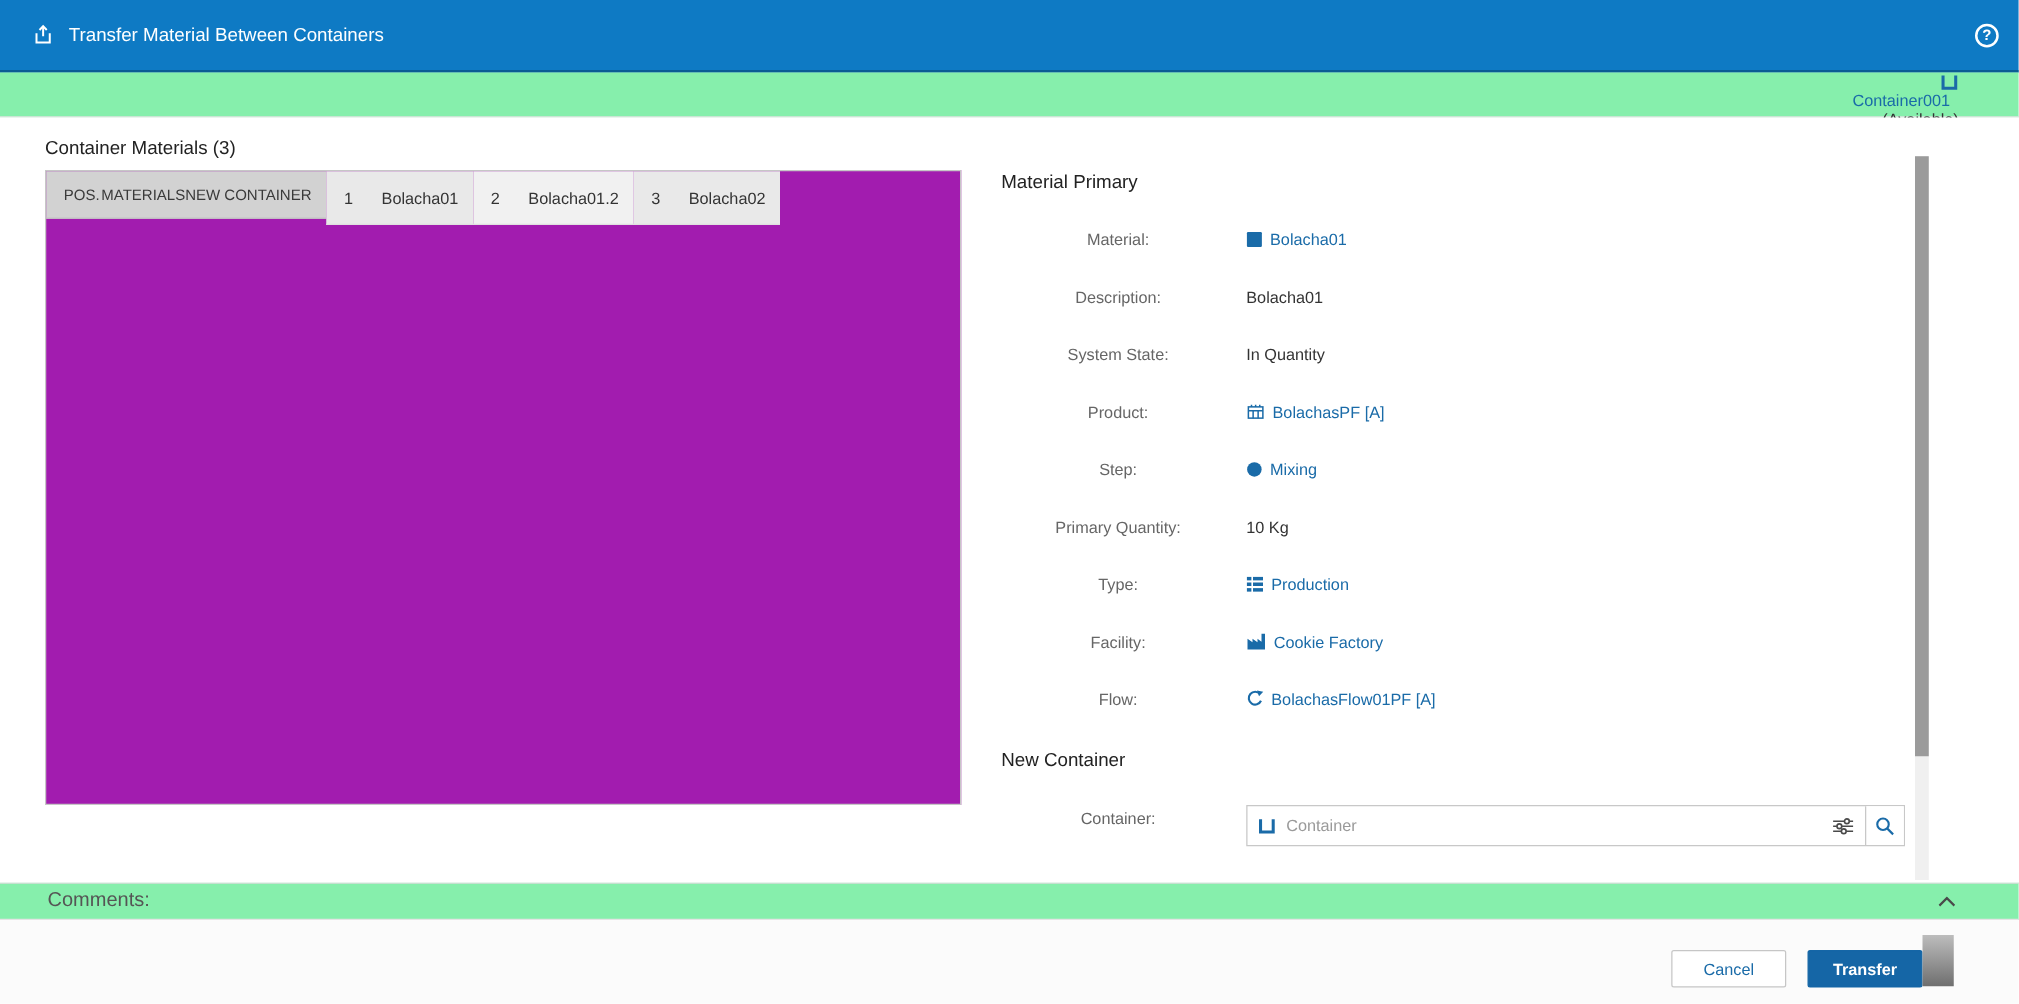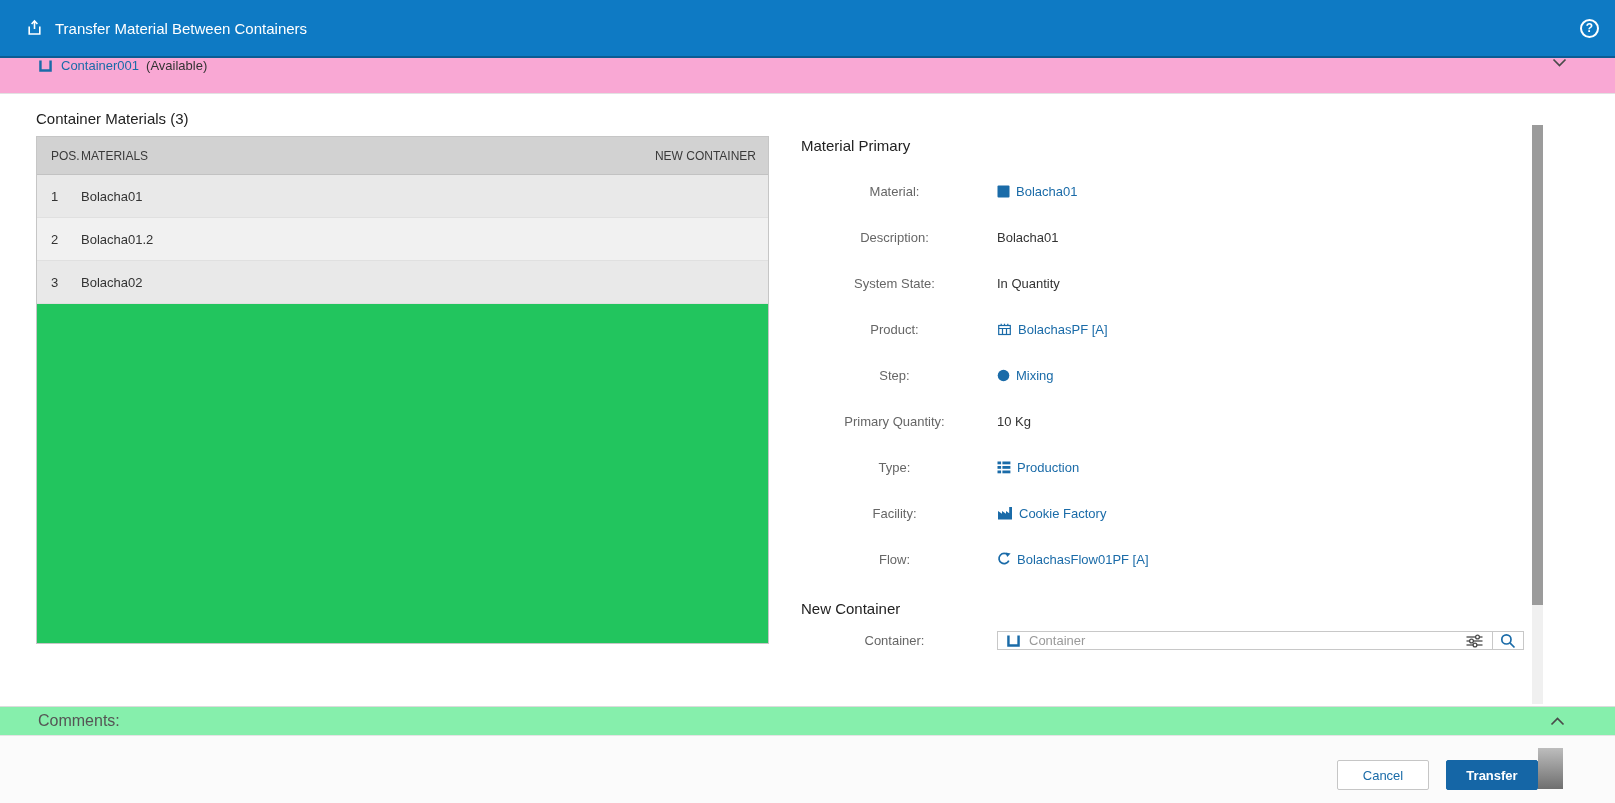--- a/index.html
+++ b/index.html
@@ -9,33 +9,33 @@
   
   .app-header { height: 58px; background: #0e7ac4; border-bottom: 2px solid #0b5c94;
     display: flex; align-items: center; padding: 0 16px 0 26px; color: #fff; }
   .app-header .title { font-size: 15px; margin-left: 11px; }
   .help-circle { margin-left: auto; width: 19px; height: 19px; border: 2px solid #fff;
     border-radius: 50%; display: flex; align-items: center; justify-content: center;
     font-size: 12px; font-weight: bold; cursor: pointer; }
 
   
   .container-bar { height: 36px; border-bottom: 1px solid #e2e2e2; display: flex;
-    align-items: flex-start; padding: 0 48px 0 38px; background: #f9a8d4; }
+    align-items: flex-end; padding: 0 48px 0 38px; background: #86efac; flex-direction: column; }
   .container-bar .cname { color: #1a6ba8; font-size: 13px; margin: 0 7px 0 8px; cursor: pointer; }
   .container-bar .cstate { color: #333; font-size: 13px; }
   .container-bar .chev { margin-left: auto; cursor: pointer; display: flex; }
 
   
   .main { height: 612px; display: flex; position: relative; background: #fff; }
 
   .left-col { margin-left: 36px; width: 733px; }
   .section-title { font-size: 15px; font-weight: 400; color: #222; margin: 16px 0 9px; }
 
-  .mat-table { border: 1px solid #c6c6c6; height: 508px; background: #22c55e;
-    display: flex; flex-direction: column; }
+  .mat-table { border: 1px solid #c6c6c6; height: 508px; background: #a21caf;
+    display: flex; flex-direction: row; }
   .thead { height: 38px; background: #d2d2d2; display: flex; align-items: center;
     font-size: 12px; color: #3a3a3a; border-bottom: 1px solid #c2c2c2; flex: none; }
   .col-pos { width: 44px; padding-left: 14px; }
   .col-mat { flex: 1; }
   .col-new { margin-left: auto; padding-right: 12px; }
   .trow { height: 43px; display: flex; align-items: center; font-size: 13px; color: #333;
     border-bottom: 1px solid #e0e0e0; cursor: pointer; flex: none; }
   .trow:nth-child(odd) { background: #f1f1f1; }
   .trow:nth-child(even) { background: #e9e9e9; }
 
@@ -43,22 +43,22 @@
   .details-title { font-size: 15px; font-weight: 400; color: #222; margin-top: 43px; }
   .fields { margin-top: 14px; }
   .field-row { display: flex; align-items: center; height: 46px; }
   .field-label { width: 187px; text-align: center; color: #666; font-size: 13px; flex: none; }
   .field-value { margin-left: 9px; font-size: 13px; color: #333; display: flex;
     align-items: center; gap: 6px; }
   .field-value.link { color: #1a6ba8; cursor: pointer; }
 
   .nc-title { font-size: 15px; font-weight: 400; color: #222; margin-top: 18px; }
   .nc-row { display: flex; align-items: center; margin-top: 14px; }
-  .input-wrap { width: 527px; height: 19px; margin-left: 9px; border: 1px solid #c8c8c8;
-    background: #fff; display: flex; align-items: center; }
+  .input-wrap { width: 527px; height: 33px; margin-left: 9px; border: 1px solid #c8c8c8;
+    background: #fff; display: flex; align-items: center; margin-top: 13px; }
   .input-wrap .ic { margin: 0 8px; display: flex; flex: none; }
   .input-wrap input { flex: 1; border: none; outline: none; font-size: 13px; color: #333;
     font-family: "Liberation Sans", sans-serif; background: transparent; }
   .input-wrap input::placeholder { color: #9a9a9a; }
   .tune-btn { margin: 0 9px; display: flex; cursor: pointer; flex: none; }
   .search-btn { width: 31px; height: 100%; border: none; border-left: 1px solid #c8c8c8;
     background: #fff; display: flex; align-items: center; justify-content: center;
     cursor: pointer; flex: none; }
 
   

